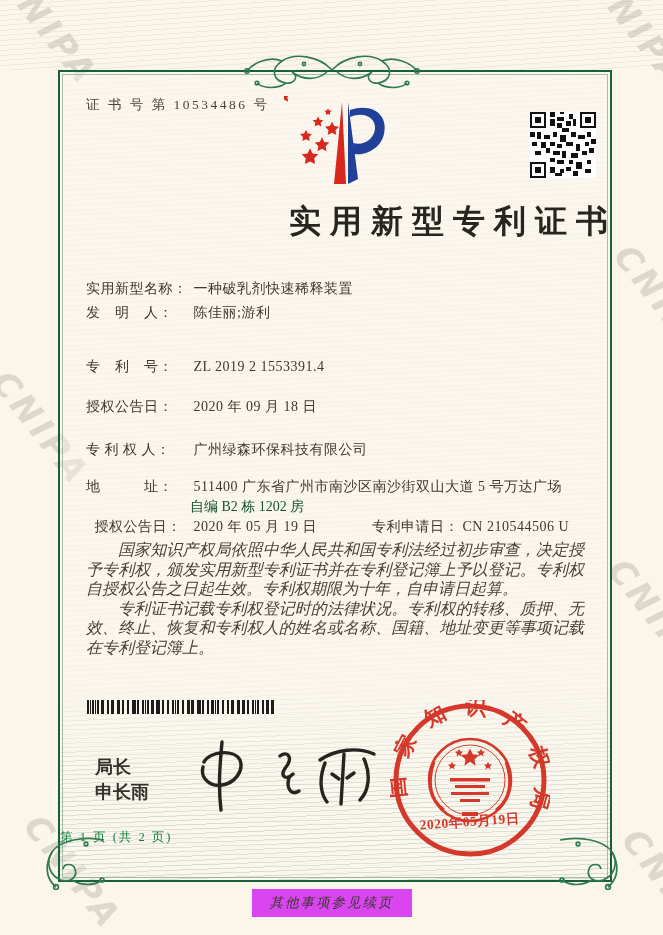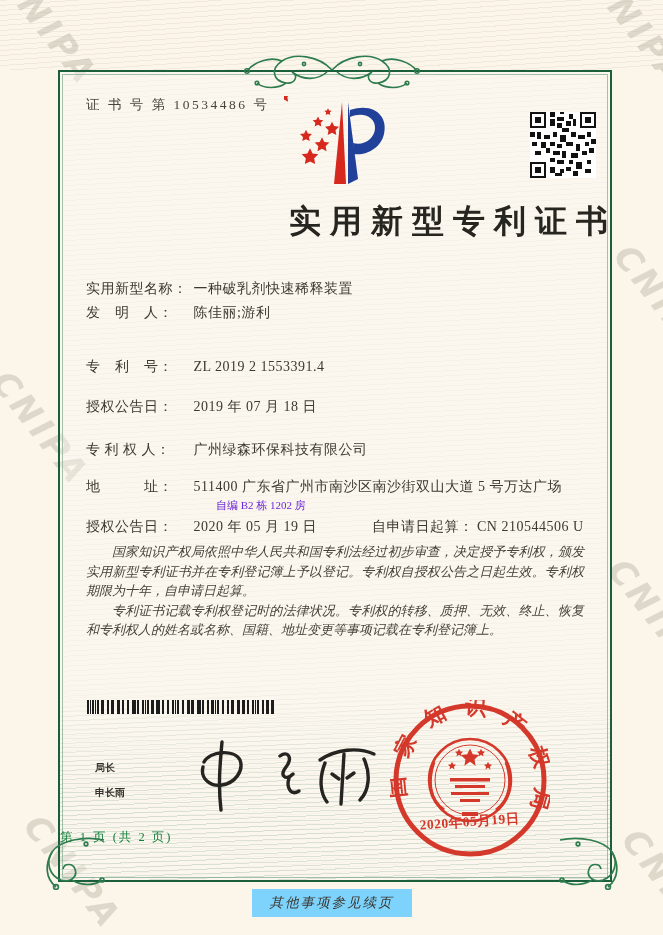--- a/index.html
+++ b/index.html
@@ -25,42 +25,42 @@
 
   .abs{position:absolute;}
   .cert-no{left:26px;top:24px;font-size:13.5px;letter-spacing:2.5px;color:#49443c;}
   .logo{left:224px;top:24px;}
   .qr{left:470px;top:40px;}
   .title{left:0;top:128px;width:100%;text-align:right;font-size:32px;font-weight:bold;
     letter-spacing:9px;color:#27251f;padding-left:7px;}
   .field-row{position:absolute;left:26px;font-size:14px;color:#3d3931;white-space:nowrap;}
   .flabel{display:inline-block;min-width:104px;letter-spacing:0.5px;}
   .fvalue{letter-spacing:0.5px;}
-  .addr2{position:absolute;left:130px;font-size:11px;color:#6d28d9;margin-left:26px;}
+  .addr2{position:absolute;left:130px;font-size:14px;color:#14532d;}
   .grant-no{position:absolute;left:286px;top:0;}
 
-  .paras{left:26px;top:470px;width:498px;font-size:13px;line-height:19.5px;color:#46413a;
-    font-style:italic;text-align:justify;}
+  .paras{left:26px;top:470px;width:498px;font-size:16px;line-height:19.5px;color:#46413a;
+    font-style:italic;text-align:justify;font-family:Liberation Mono, monospace;}
   .paras p{margin:0;text-indent:2em;}
 
   .barcode{left:27px;top:628px;width:190px;height:14px;
     background:
       repeating-linear-gradient(90deg,#1c1c1c 0 2px, transparent 2px 5px),
       repeating-linear-gradient(90deg,#1c1c1c 0 1px, transparent 1px 8px),
       repeating-linear-gradient(90deg,transparent 0 3px, #1c1c1c 3px 4px, transparent 4px 11px);}
 
   .signer{left:35px;top:683px;font-family:"Liberation Sans",sans-serif;font-weight:bold;
-    font-size:10px;color:#34322c;line-height:25px;}
+    font-size:18px;color:#34322c;line-height:25px;}
   .sig-svg{left:128px;top:662px;}
   .seal-svg{left:330px;top:628px;}
 
   .page-info{left:0;top:757px;width:100%;text-align:left;font-size:12.5px;letter-spacing:2px;color:#15803d;}
 
   .continuation{position:absolute;left:0;top:889px;width:100%;text-align:center;}
-  .continuation span{display:inline-block;background:#7dd3fc;padding:5px 18px;font-size:13.5px;
+  .continuation span{display:inline-block;background:#d946ef;padding:5px 18px;font-size:13.5px;
     font-style:italic;letter-spacing:2px;color:#3c3831;}
 
   .orn{position:absolute;}
 </style>
 </head>
 <body>
 
 <div class="page">
 
   <div class="waves-top"></div>
@@ -167,36 +167,36 @@
     <div class="field-row" style="top:232px;">
       <span class="flabel">发　明　人：</span>
       <span class="fvalue">陈佳丽;游利</span>
     </div>
     <div class="field-row" style="top:286px;">
       <span class="flabel">专　利　号：</span>
       <span class="fvalue">ZL 2019 2 1553391.4</span>
     </div>
     <div class="field-row" style="top:326px;">
       <span class="flabel">授权公告日：</span>
-      <span class="fvalue">2019 年 07 月 18 日</span>
+      <span class="fvalue">2020 年 09 月 18 日</span>
     </div>
     <div class="field-row" style="top:369px;">
       <span class="flabel">专 利 权 人：</span>
       <span class="fvalue">广州绿森环保科技有限公司</span>
     </div>
     <div class="field-row" style="top:406px;font-family:Liberation Serif, serif;">
       <span class="flabel">地　　　址：</span>
       <span class="fvalue">511400 广东省广州市南沙区南沙街双山大道 5 号万达广场</span>
     </div>
     <div class="addr2" style="top:426px;">自编 B2 栋 1202 房</div>
-    <div class="field-row" style="top:446px;">
+    <div class="field-row" style="top:446px;text-align:center;">
       <span class="flabel">授权公告日：</span>
       <span class="fvalue">2020 年 05 月 19 日</span>
       <span class="grant-no">
-        <span class="flabel" style="min-width:0;">自申请日起算：</span>
+        <span class="flabel" style="min-width:0;">专利申请日：</span>
         <span class="fvalue">CN 210544506 U</span>
       </span>
     </div>
 
     <div class="abs paras">
       <p>国家知识产权局依照中华人民共和国专利法经过初步审查，决定授予专利权，颁发实用新型专利证书并在专利登记簿上予以登记。专利权自授权公告之日起生效。专利权期限为十年，自申请日起算。</p>
       <p>专利证书记载专利权登记时的法律状况。专利权的转移、质押、无效、终止、恢复和专利权人的姓名或名称、国籍、地址变更等事项记载在专利登记簿上。</p>
     </div>
 
     <div class="abs barcode"></div>

